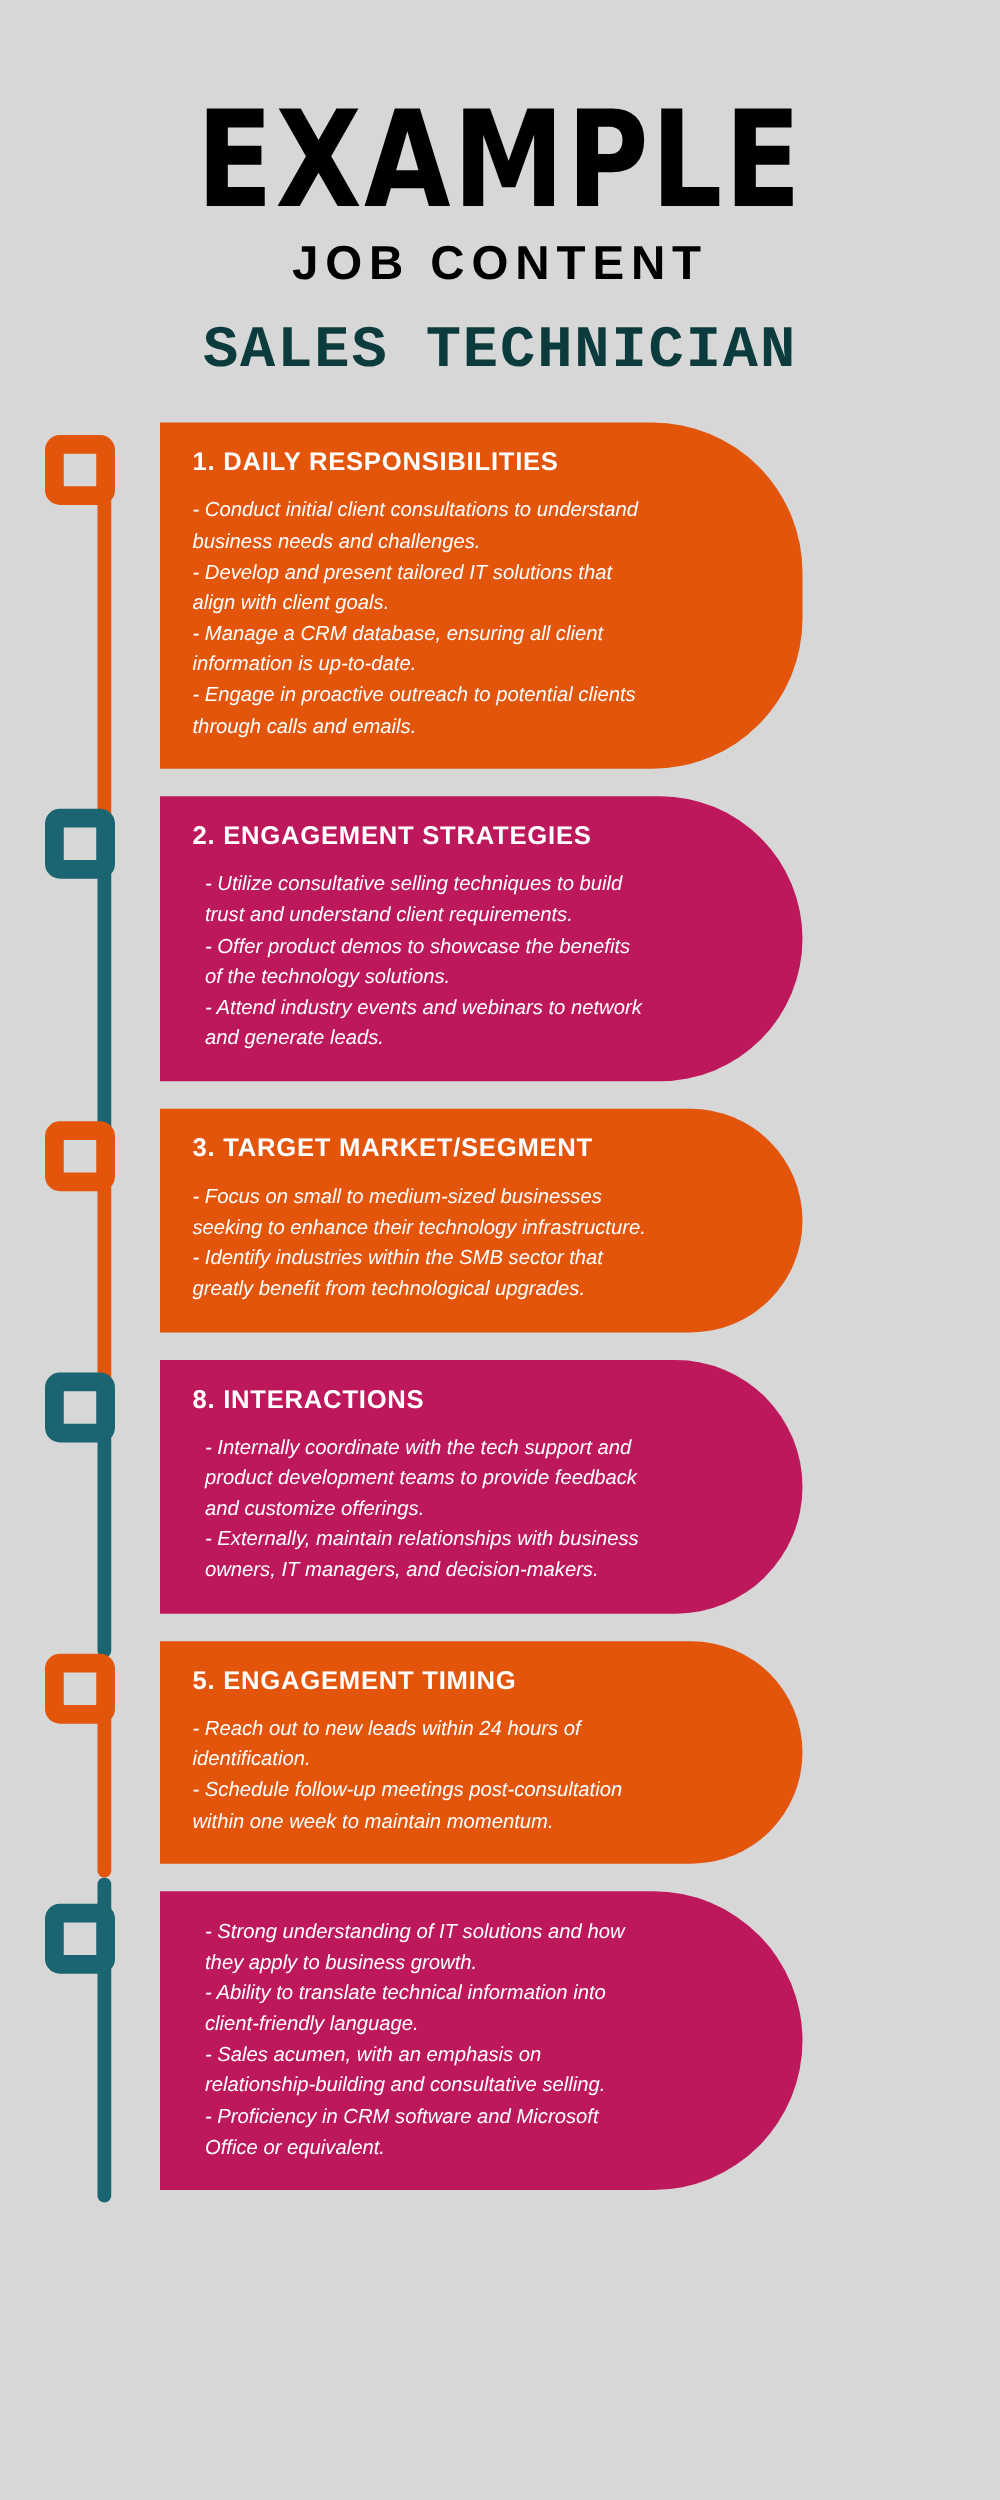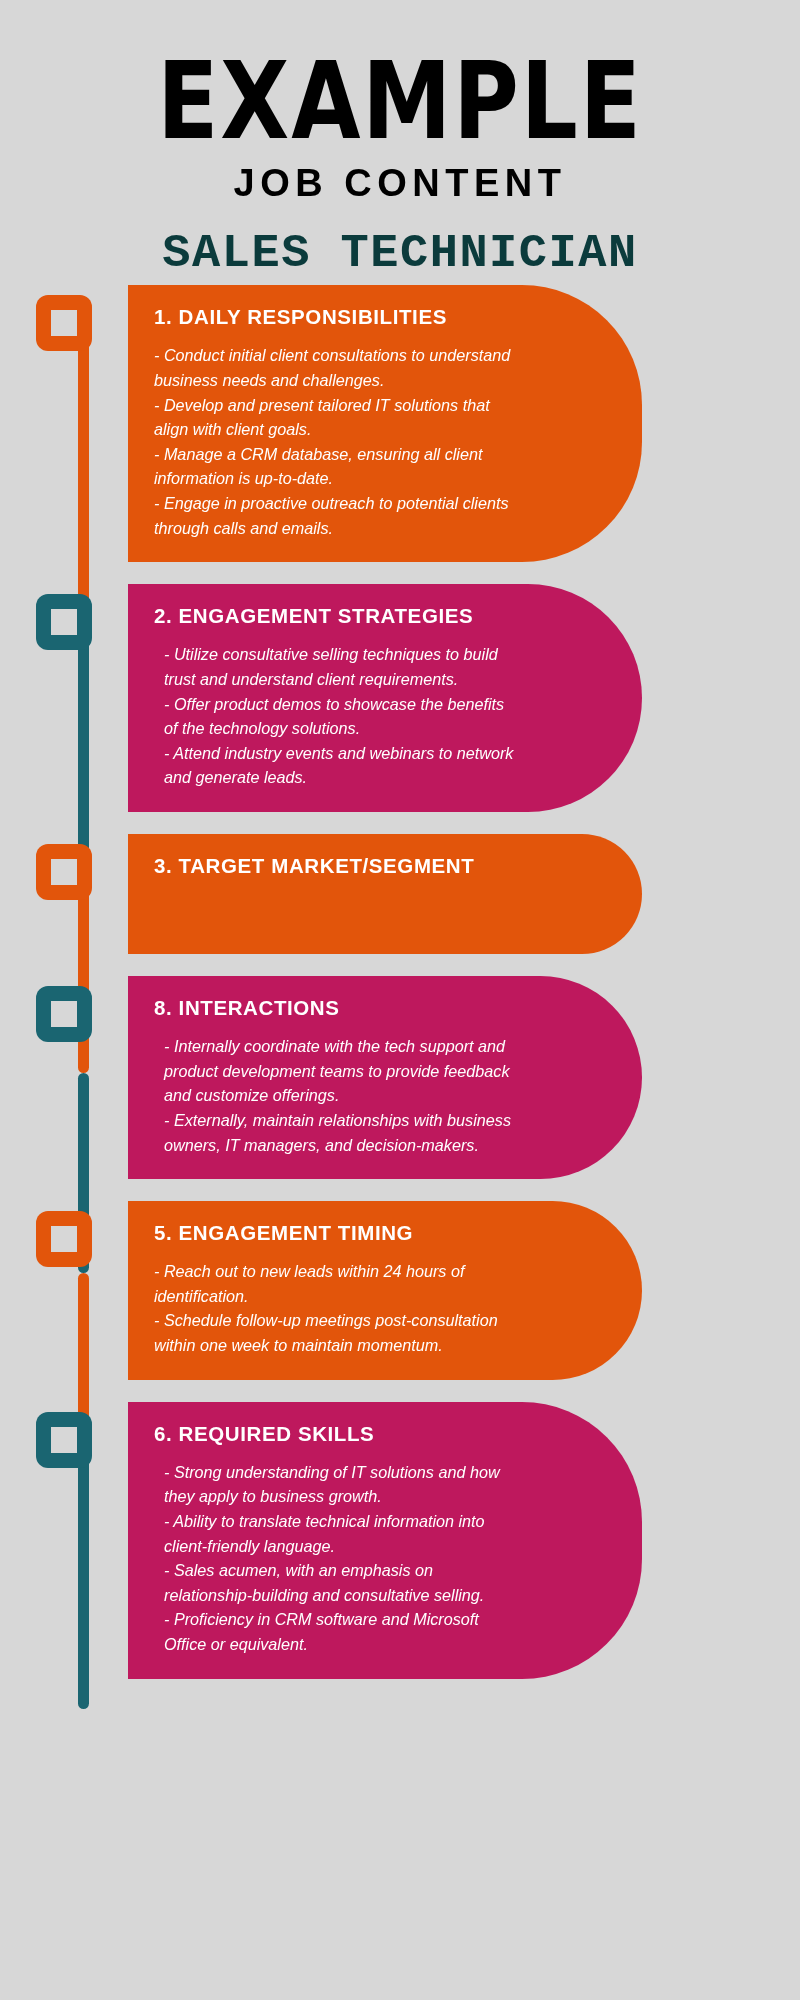--- a/index.html
+++ b/index.html
@@ -20,21 +20,21 @@
     width: 800px;
     height: 2000px;
     position: relative;
     background: #d7d7d7;
     overflow: hidden;
   }
 
   
   .header {
     width: 800px;
-    padding-top: 52px;
+    padding-top: 80px;
     text-align: center;
   }
 
   .title-main {
     font-family: "Liberation Sans Narrow", "DejaVu Sans Condensed", "Liberation Sans", sans-serif;
     font-weight: 700;
     font-size: 107px;
     line-height: 0.92;
     letter-spacing: 2px;
     color: #000000;
@@ -77,21 +77,21 @@
     letter-spacing: 1.5px;
     line-height: 1.02;
     color: #0b3b3c;
     margin-top: -4px;
     white-space: nowrap;
   }
 
   
   .timeline {
     position: relative;
-    margin-top: 7px;
+    margin-top: 32px;
     width: 684px;
   }
   .spine-seg {
     position: absolute;
     left: 78px;
     width: 11px;
     border-radius: 6px;
     z-index: 0;
   }
 
@@ -223,20 +223,24 @@
         </div>
       </div>
       <div class="row">
         <div class="marker-col">
           <div class="marker m-orange">
             <div class="marker-inner"></div>
           </div>
         </div>
         <div class="card c-orange">
           <div class="card-title">3. TARGET MARKET/SEGMENT</div>
+          <div class="card-body">
+            <span class="line">- Focus on small to medium-sized businesses seeking to enhance their technology infrastructure.</span>
+            <span class="line">- Identify industries within the SMB sector that greatly benefit from technological upgrades.</span>
+          </div>
         </div>
       </div>
       <div class="row">
         <div class="marker-col">
           <div class="marker m-teal">
             <div class="marker-inner"></div>
           </div>
         </div>
         <div class="card c-teal">
           <div class="card-title">8. INTERACTIONS</div>
@@ -260,21 +264,20 @@
           </div>
         </div>
       </div>
       <div class="row">
         <div class="marker-col">
           <div class="marker m-teal">
             <div class="marker-inner"></div>
           </div>
         </div>
         <div class="card c-teal">
-          <div class="card-title">6. REQUIRED SKILLS</div>
           <div class="card-body indent">
             <span class="line">- Strong understanding of IT solutions and how they apply to business growth.</span>
             <span class="line">- Ability to translate technical information into client-friendly language.</span>
             <span class="line">- Sales acumen, with an emphasis on relationship-building and consultative selling.</span>
             <span class="line">- Proficiency in CRM software and Microsoft Office or equivalent.</span>
           </div>
         </div>
       </div>
     </div>
 

